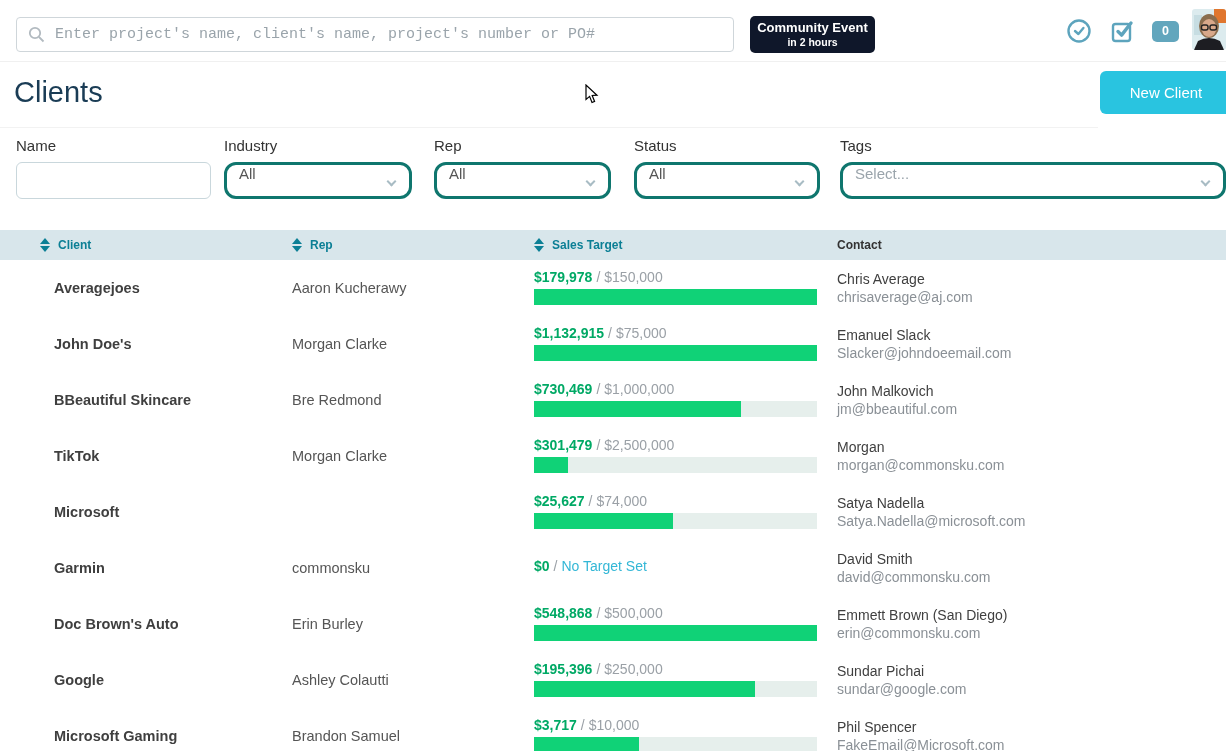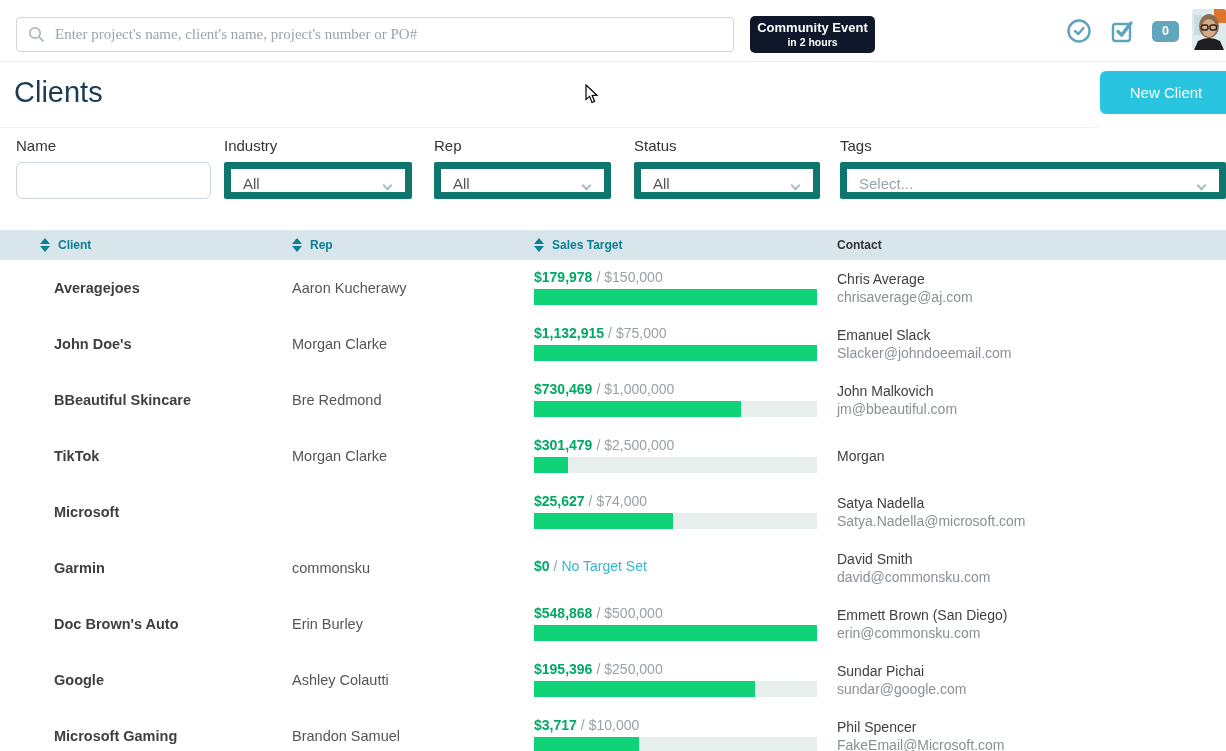--- a/index.html
+++ b/index.html
@@ -6,21 +6,21 @@
   html,body { width:1226px; height:751px; overflow:hidden; background:#fff;
     font-family:"Liberation Sans", sans-serif; }
   .stage { position:relative; width:1226px; height:751px; background:#fff; }
 
   
   .topbar { position:absolute; top:0; left:0; width:1226px; height:62px; background:#fff;
     border-bottom:1px solid #f0f0f0; }
   .search-wrap { position:absolute; left:16px; top:17px; width:718px; height:35px; }
   .search-input { width:100%; height:100%; border:1px solid #cfd6da; border-radius:4px;
     padding:0 12px 0 38px; font-size:15px; color:#555; outline:none;
-    font-family:Liberation Serif, serif; }
+    font-family:Liberation Mono, monospace; }
   .search-input::placeholder { color:#9aa4ab; }
   .search-glyph { position:absolute; left:12px; top:9px; width:17px; height:17px; }
   .event-btn { position:absolute; left:750px; top:16px; width:125px; height:37px;
     background:#0f172a; border:none; border-radius:5px; color:#fff; cursor:pointer;
     display:flex; flex-direction:column; align-items:center; justify-content:center; line-height:1.15; }
   .event-btn .l1 { font-size:13px; font-weight:bold; }
   .event-btn .l2 { font-size:10.5px; font-weight:bold; }
   .top-icons { position:absolute; right:0; top:0; height:62px; display:flex; align-items:center; }
   .icon-btn { width:26px; height:26px; margin-right:17px; cursor:pointer; }
   .count-badge { min-width:27px; height:21px; background:#62a6bd; color:#fff; border-radius:5px;
@@ -41,22 +41,22 @@
   .filter { position:absolute; top:9px; }
   .filter-label { font-size:15px; color:#333; margin-bottom:8px; display:block; }
   .f-name { left:16px; width:195px; }
   .f-industry { left:224px; width:188px; }
   .f-rep { left:434px; width:177px; }
   .f-status { left:634px; width:186px; }
   .f-tags { left:840px; width:386px; }
   .filter-input { width:100%; height:37px; border:1px solid #c9d7dc; border-radius:6px;
     font-size:15px; padding:0 10px; outline:none; color:#555;
     font-family:"Liberation Sans", sans-serif; }
-  .fake-select { position:relative; width:100%; height:37px; border:7px solid #0f766e;
-    border-radius:2px; background:#fff; display:flex; align-items:flex-end; padding:0 30px 0 12px;
+  .fake-select { position:relative; width:100%; height:37px; border:3px solid #0f766e;
+    border-radius:12px; background:#fff; display:flex; align-items:flex-start; padding:0 30px 0 12px;
     font-size:15px; color:#555; cursor:pointer; }
   .fake-select.placeholder { color:#9aa4ab; }
   .chev { position:absolute; right:14px; top:13px; width:7px; height:7px;
     border:solid #a8bcc4; border-width:0 2px 2px 0; transform:rotate(45deg); }
 
   
   .grid-cols { display:grid; grid-template-columns:292px 242px 303px 1fr; }
   .thead { position:absolute; top:230px; left:0; width:1226px; height:30px;
     background:#d8e6eb; }
   .th { display:flex; align-items:center; gap:8px; font-size:12px; font-weight:bold;
@@ -265,20 +265,21 @@
       <div class="col-sales">
         <div class="sales-line">
           <span class="sales-value">$301,479</span><span class="sales-sep">/</span><span class="sales-target">$2,500,000</span>
         </div>
         <div class="bar-track">
             <div class="bar-fill" style="width: 12%;"></div>
           </div>
       </div>
       <div class="col-contact">
         <div class="contact-name">Morgan</div>
+        <div class="contact-email">morgan@commonsku.com</div>
       </div>
     </div>
 
     <div class="row grid-cols">
       <div class="col-client">
           <a class="client-name">Microsoft</a>
         </div>
       <div class="col-rep"></div>
       <div class="col-sales">
         <div class="sales-line">

